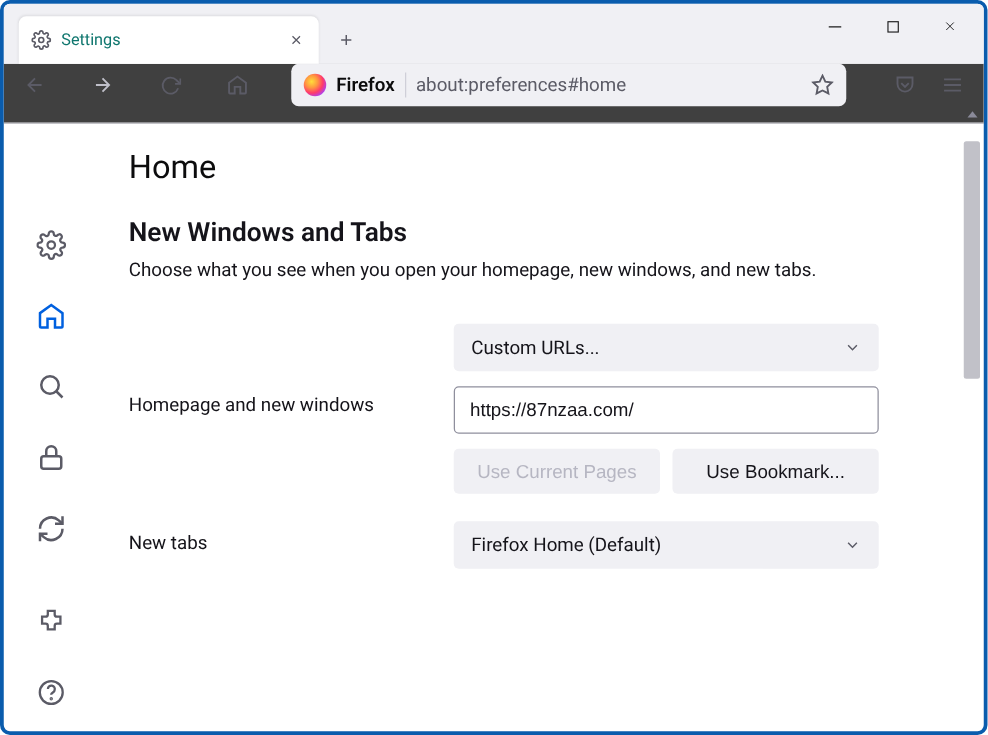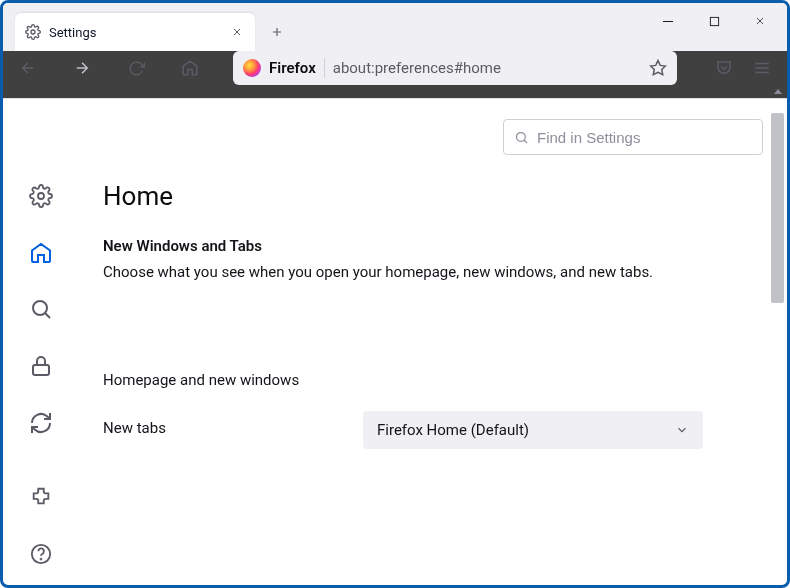--- a/index.html
+++ b/index.html
@@ -29,21 +29,21 @@
       min-width: 240px;
       border-radius: 6px 6px 0 0;
       display: flex;
       align-items: center;
       padding: 0 10px;
       margin-left: 4px;
       gap: 8px;
       box-shadow: 0 -1px 2px rgba(0,0,0,0.08);
     }
     .tab .gear { width: 16px; height: 16px; color: #5b5b66; display:flex; align-items:center; justify-content:center;}
-    .tab .label { flex: 1; font-size: 13px; color: #0f172a; }
+    .tab .label { flex: 1; font-size: 13px; color: #0f766e; }
     .tab .close { width: 16px; height: 16px; color: #5b5b66; display:flex;align-items:center;justify-content:center; cursor:pointer;}
     .newtab-btn {
       width: 32px; height: 32px;
       display: flex; align-items: center; justify-content: center;
       margin-left: 6px; margin-bottom: 3px;
       cursor: pointer;
       border-radius: 4px;
       color:#5b5b66;
     }
     .window-controls {
@@ -188,21 +188,21 @@
       border: none;
       border-radius: 4px;
       font-size: 15px;
       color: #15141a;
       cursor: pointer;
       display:flex; align-items:center;
     }
     .btn.disabled { color: #b6b6c2; cursor:default; }
 
     h2 {
-      font-size: 15px; font-weight: 600;
+      font-size: 21px; font-weight: 600;
       margin-bottom: 8px;
       color:#15141a;
     }
     .desc {
       font-size: 15px; color: #15141a;
       margin-bottom: 34px;
     }
     .form-label {
       font-size: 15px; color: #15141a;
     }
@@ -380,39 +380,51 @@
     <div class="side-item" style="margin-bottom:12px;">
       <svg width="22" height="22" viewBox="0 0 24 24" fill="none" stroke="currentColor" stroke-width="2">
           <circle cx="12" cy="12" r="10"></circle>
           <path d="M9.1 9a3 3 0 1 1 5.8 1c0 2-3 2-3 4"></path>
           <circle cx="12" cy="17.5" r="0.5" fill="currentColor"></circle>
         </svg>
     </div>
   </div>
 
   <div class="main">
-    <div class="search-settings">
-      <svg width="15" height="15" viewBox="0 0 24 24" fill="none" stroke="currentColor" stroke-width="2">
-          <circle cx="11" cy="11" r="7"></circle>
-          <path d="m21 21-5-5"></path>
-        </svg>
-      <input type="text" placeholder="Find in Settings" style="">
-    </div>
 
     <div class="head-row">
       <h1>Home</h1>
     </div>
 
     <h2>New Windows and Tabs</h2>
     <p class="desc">Choose what you see when you open your homepage, new windows, and new tabs.</p>
 
     <div class="form-area">
       <div class="cols">
         <div class="left-label">
           <div class="form-label" style="margin-top:48px;">Homepage and new windows</div>
+        </div>
+        <div class="right-col">
+          <div class="select-wide">
+            <span>Custom URLs...</span>
+            <span class="chev">
+                <svg width="14" height="14" viewBox="0 0 24 24" fill="none" stroke="currentColor" stroke-width="2">
+                  <path d="m6 9 6 6 6-6"></path>
+                </svg>
+              </span>
+          </div>
+          <input class="text-input" type="text" value="https://87nzaa.com/" style="">
+          <div class="btn-pair">
+            <button class="btn disabled">
+                <span>Use Current Pages</span>
+              </button>
+            <button class="btn">
+                <span>Use Bookmark...</span>
+              </button>
+          </div>
         </div>
       </div>
 
       <div class="cols row2">
         <div class="left-label">
           <div class="form-label">New tabs</div>
         </div>
         <div class="right-col">
           <div class="select-wide">
             <span>Firefox Home (Default)</span>

